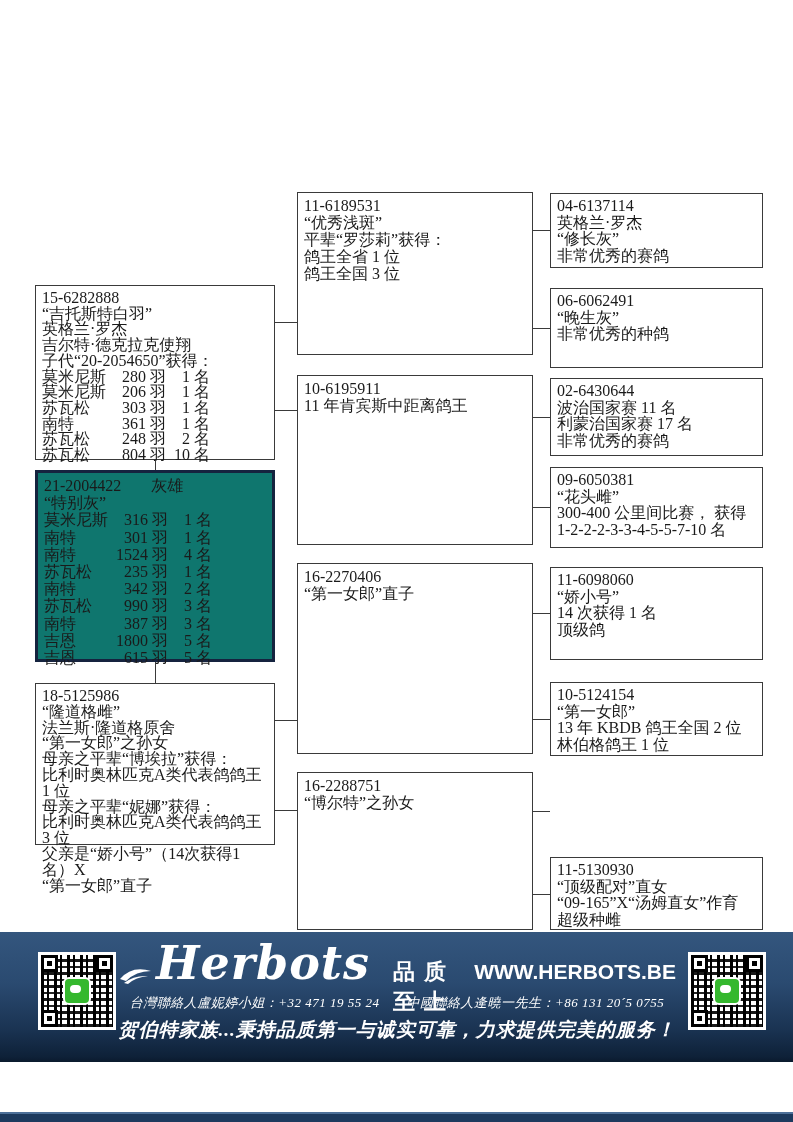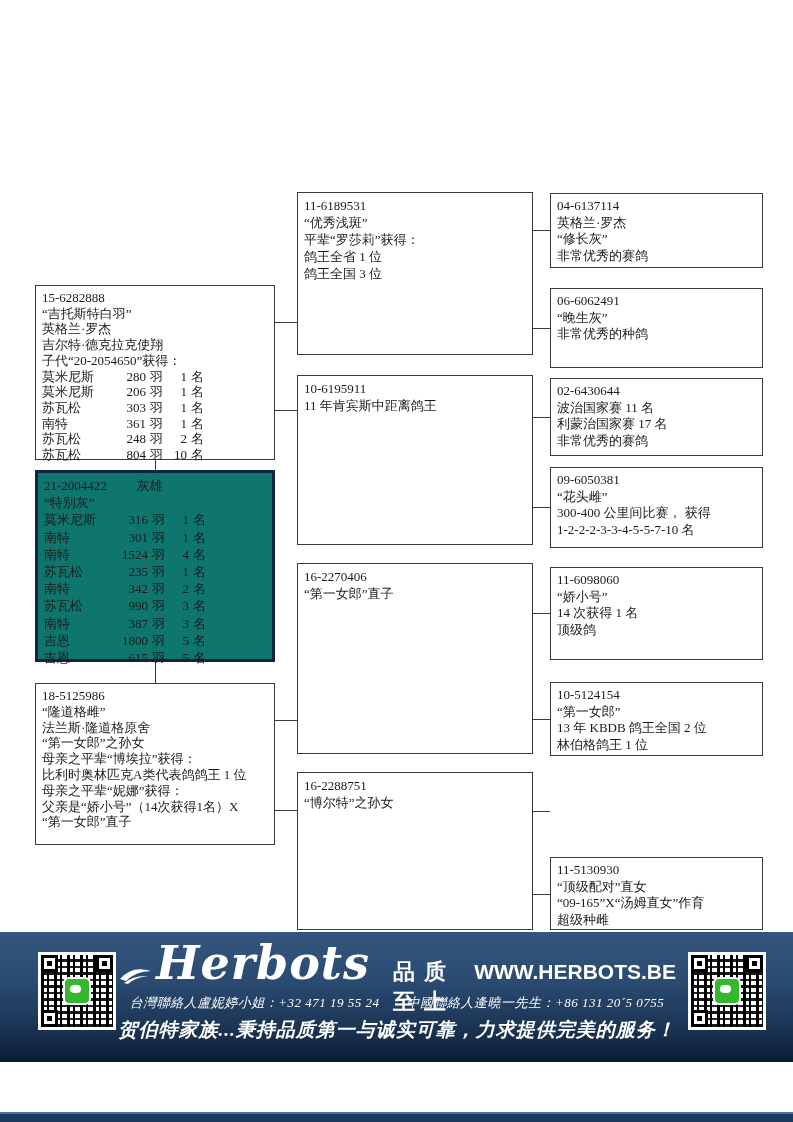--- a/index.html
+++ b/index.html
@@ -1,20 +1,20 @@
 <!DOCTYPE html>
 <html><head>
 <meta charset="utf-8">
 <style>
   html,body{margin:0;padding:0;background:#ffffff;}
   #page{position:relative;width:793px;height:1122px;background:#ffffff;overflow:hidden;
         font-family:"Liberation Serif","DejaVu Serif",serif;color:#1a1a1a;}
   
   .pbox{position:absolute;background:#ffffff;border:1px solid #3a3a3a;box-sizing:border-box;
-        padding:4px 6px;font-size:13px;line-height:16.6px;}
+        padding:4px 6px;font-size:16px;line-height:16.6px;}
   .pbox.hl{background:#0f766e;border:3px solid #15233f;}
   .pline{white-space:pre-wrap;}
   .hdr{display:flex;}
   .hdr .sex{margin-left:30px;}
   .rrow{display:flex;}
   .rrace{width:68px;}
   .rbirds{width:36px;text-align:right;}
   .runit1{padding-left:4px;}
   .rplace{width:24px;text-align:right;}
   .runit2{padding-left:4px;}
@@ -80,20 +80,21 @@
       <div class="rrow pline"><div class="rrace">吉恩</div><div class="rbirds">615</div><div class="runit1">羽</div><div class="rplace">5</div><div class="runit2">名</div></div>
     </div>
   <div class="pbox" style="left:35px;top:683px;width:240px;height:162px;line-height:15.8px;">
       <div class="pline">18-5125986</div>
       <div class="pline">“隆道格雌”</div>
       <div class="pline">法兰斯·隆道格原舍</div>
       <div class="pline">“第一女郎”之孙女</div>
       <div class="pline">母亲之平辈“博埃拉”获得：</div>
       <div class="pline">比利时奥林匹克A类代表鸽鸽王 1 位</div>
       <div class="pline">母亲之平辈“妮娜”获得：</div>
+      <div class="pline">比利时奥林匹克A类代表鸽鸽王 3 位</div>
       <div class="pline">父亲是“娇小号”（14次获得1名）X</div>
       <div class="pline">“第一女郎”直子</div>
     </div>
 
   <div class="pbox" style="left:297px;top:192px;width:236px;height:163px;line-height:17px;">
       <div class="pline">11-6189531</div>
       <div class="pline">“优秀浅斑”</div>
       <div class="pline">平辈“罗莎莉”获得：</div>
       <div class="pline">鸽王全省 1 位</div>
       <div class="pline">鸽王全国 3 位</div>

